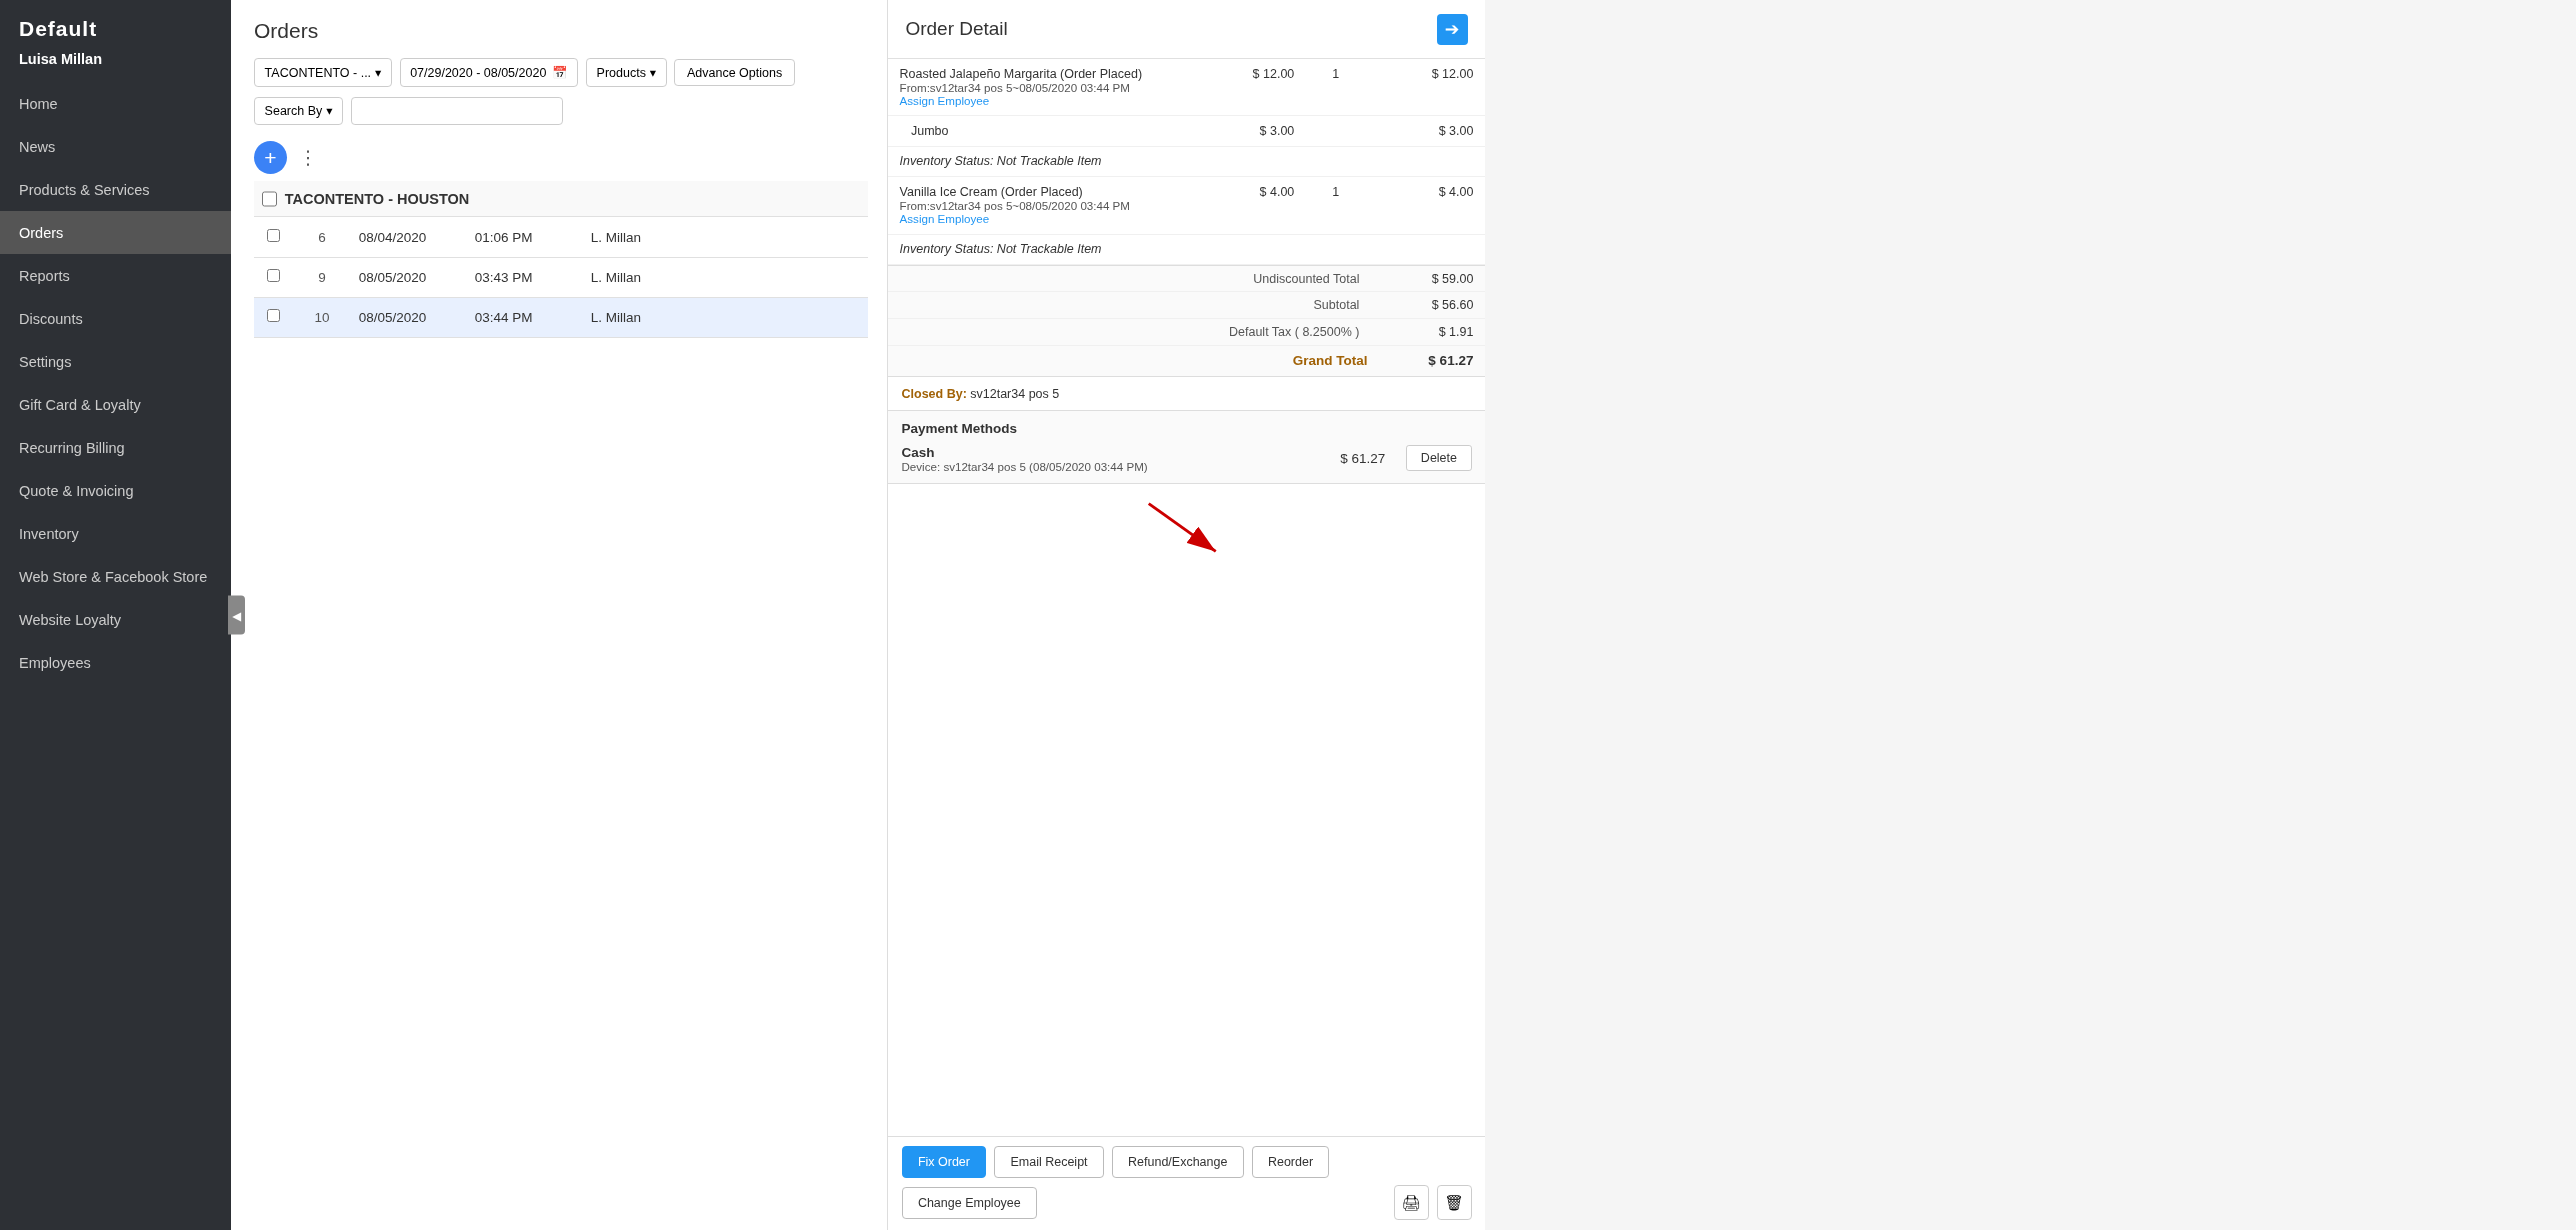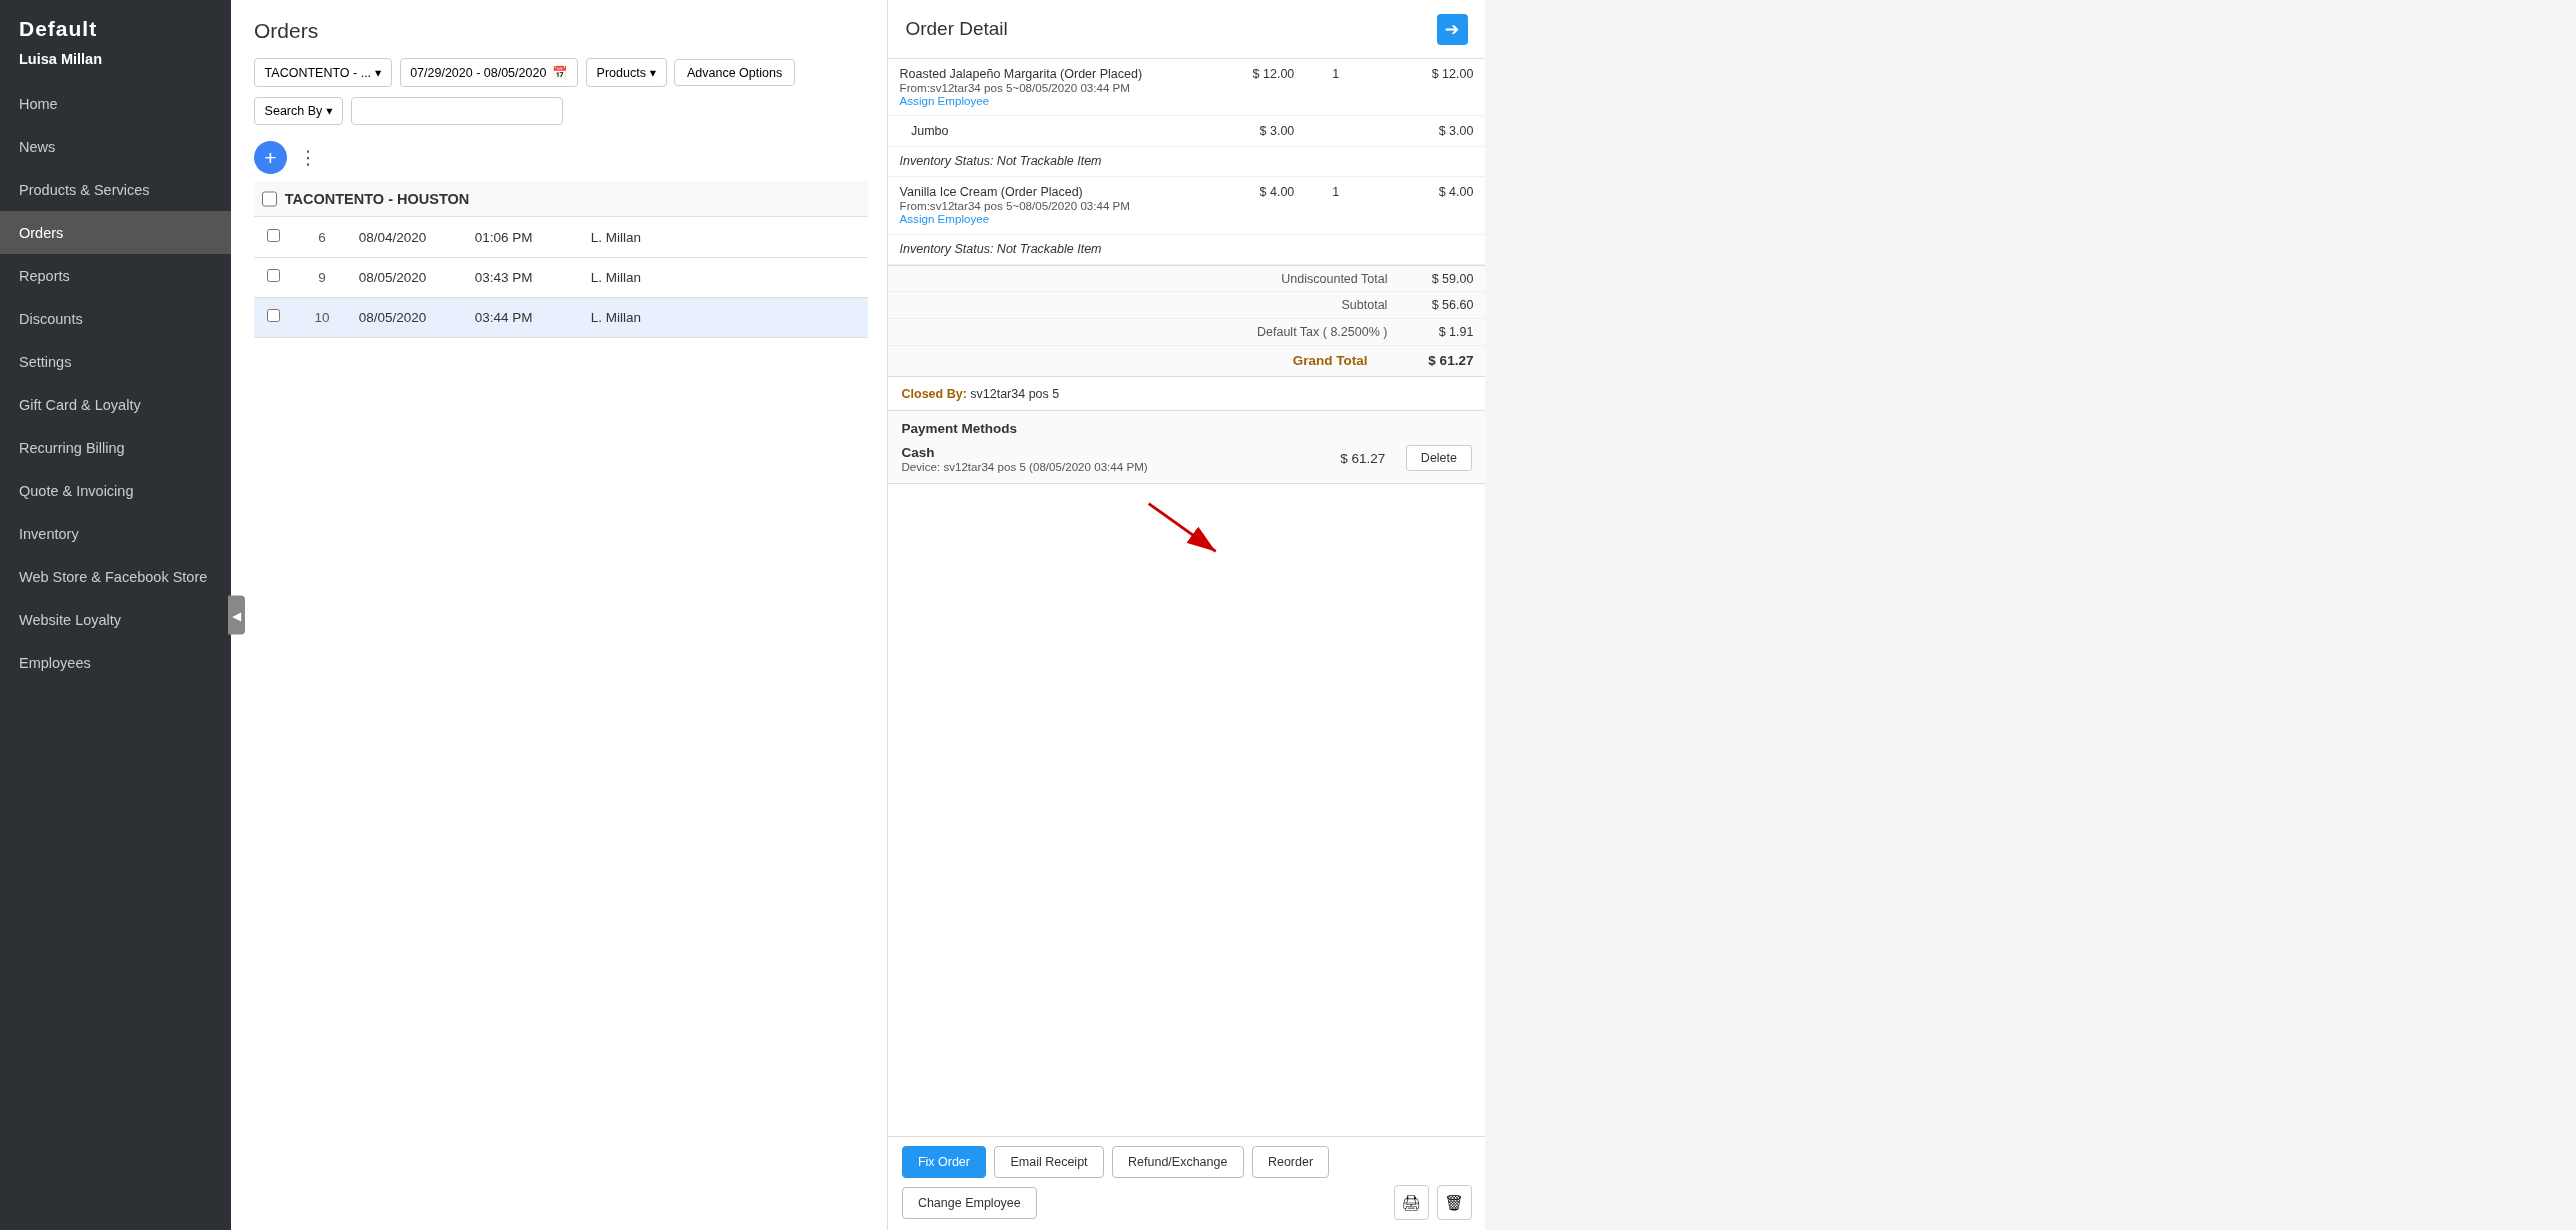--- a/index.html
+++ b/index.html
@@ -288,21 +288,21 @@
       background: #fafafa;
     }
     .total-row {
       display: flex;
       justify-content: flex-end;
       align-items: center;
       padding: 5.8px 11.6px;
       border-bottom: 1px solid #f0f0f0;
       font-size: 12.5px;
     }
-    .total-label { margin-right: 19px; color: #555; min-width: 193px; text-align: right; }
+    .total-label { margin-right: 47px; color: #555; min-width: 193px; text-align: right; }
     .total-value { min-width: 67px; text-align: right; color: #333; font-weight: 500; }
     .grand-total-row {
       display: flex;
       justify-content: flex-end;
       align-items: center;
       padding: 7.7px 11.6px;
       font-size: 13.5px;
       font-weight: bold;
     }
     .grand-total-label { margin-right: 39px; min-width: 193px; text-align: right; color: #a16207; }

